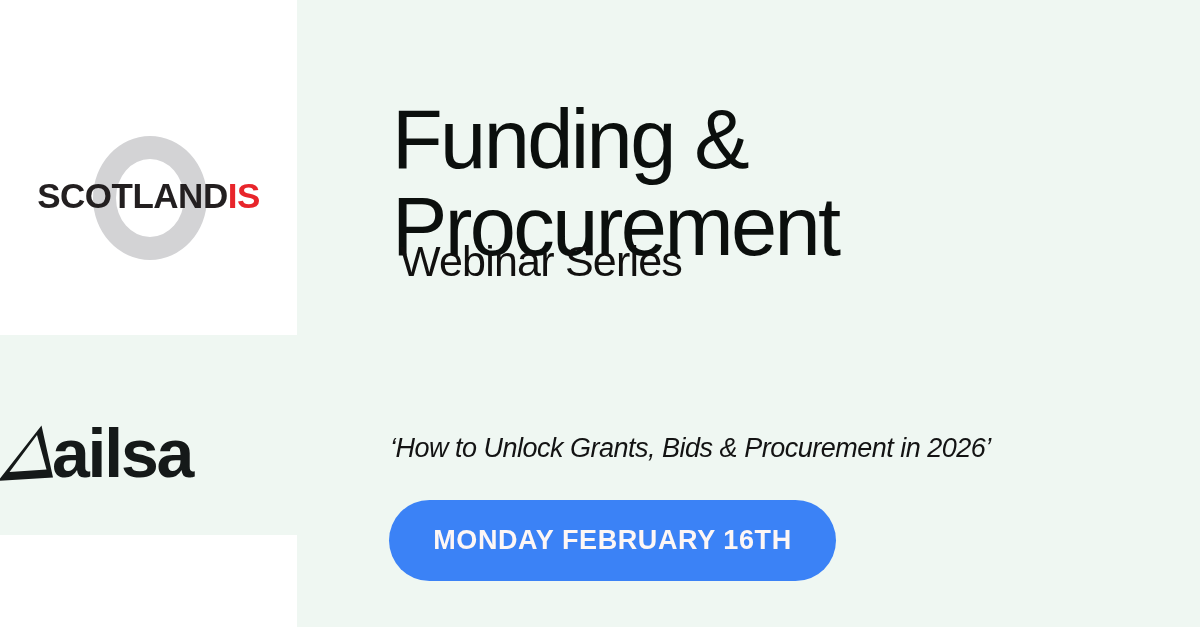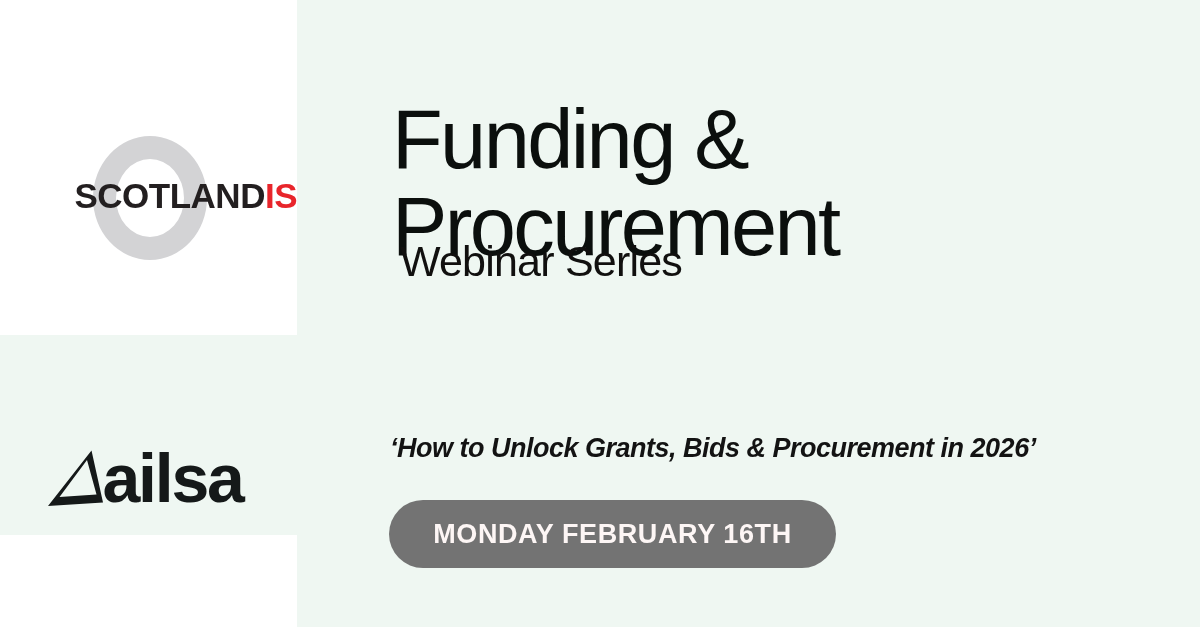--- a/index.html
+++ b/index.html
@@ -73,41 +73,40 @@
     border-radius: 50%;
     border: 23px solid #d3d3d5;
     box-sizing: border-box;
   }
 
   .sis-wordmark {
     position: absolute;
     left: 0;
     top: 176px;
     width: 297px;
-    text-align: right;
+    text-align: center;
     font-family: "Liberation Sans", "DejaVu Sans", sans-serif;
     font-weight: 700;
     font-size: 35px;
     letter-spacing: -0.5px;
     line-height: 40px;
     white-space: nowrap;
   }
   .sis-dark { color: #231f20; }
   .sis-red  { color: #e8252b; }
 
   
   .ailsa-logo {
     position: absolute;
     left: 0;
-    top: 349px;
+    top: 324px;
     width: 297px;
     height: 258px;
     display: flex;
     align-items: center;
-    justify-content: center;
   }
 
   .ailsa-inner {
     display: flex;
     align-items: center;
     gap: 0px;
     transform: translateX(-4px);
   }
 
   .ailsa-mark {
@@ -161,36 +160,36 @@
     letter-spacing: -0.8px;
     color: #11100f;
     white-space: nowrap;
   }
 
   .tagline {
     position: absolute;
     left: 93px;
     top: 432px;
     font-family: "Liberation Sans", "DejaVu Sans", sans-serif;
-    font-weight: 700;
+    font-weight: 400;
     font-style: italic;
     font-size: 27px;
     line-height: 32px;
     letter-spacing: -0.5px;
     color: #131313;
     white-space: nowrap;
   }
 
   .date-pill {
     position: absolute;
     left: 92px;
     top: 500px;
     width: 447px;
-    height: 68px;
-    background: #737373;
+    height: 81px;
+    background: #3b82f6;
     border-radius: 41px;
     border: 0;
     padding: 0;
     display: flex;
     align-items: center;
     justify-content: center;
     cursor: pointer;
   }
 
   .date-pill-label {

